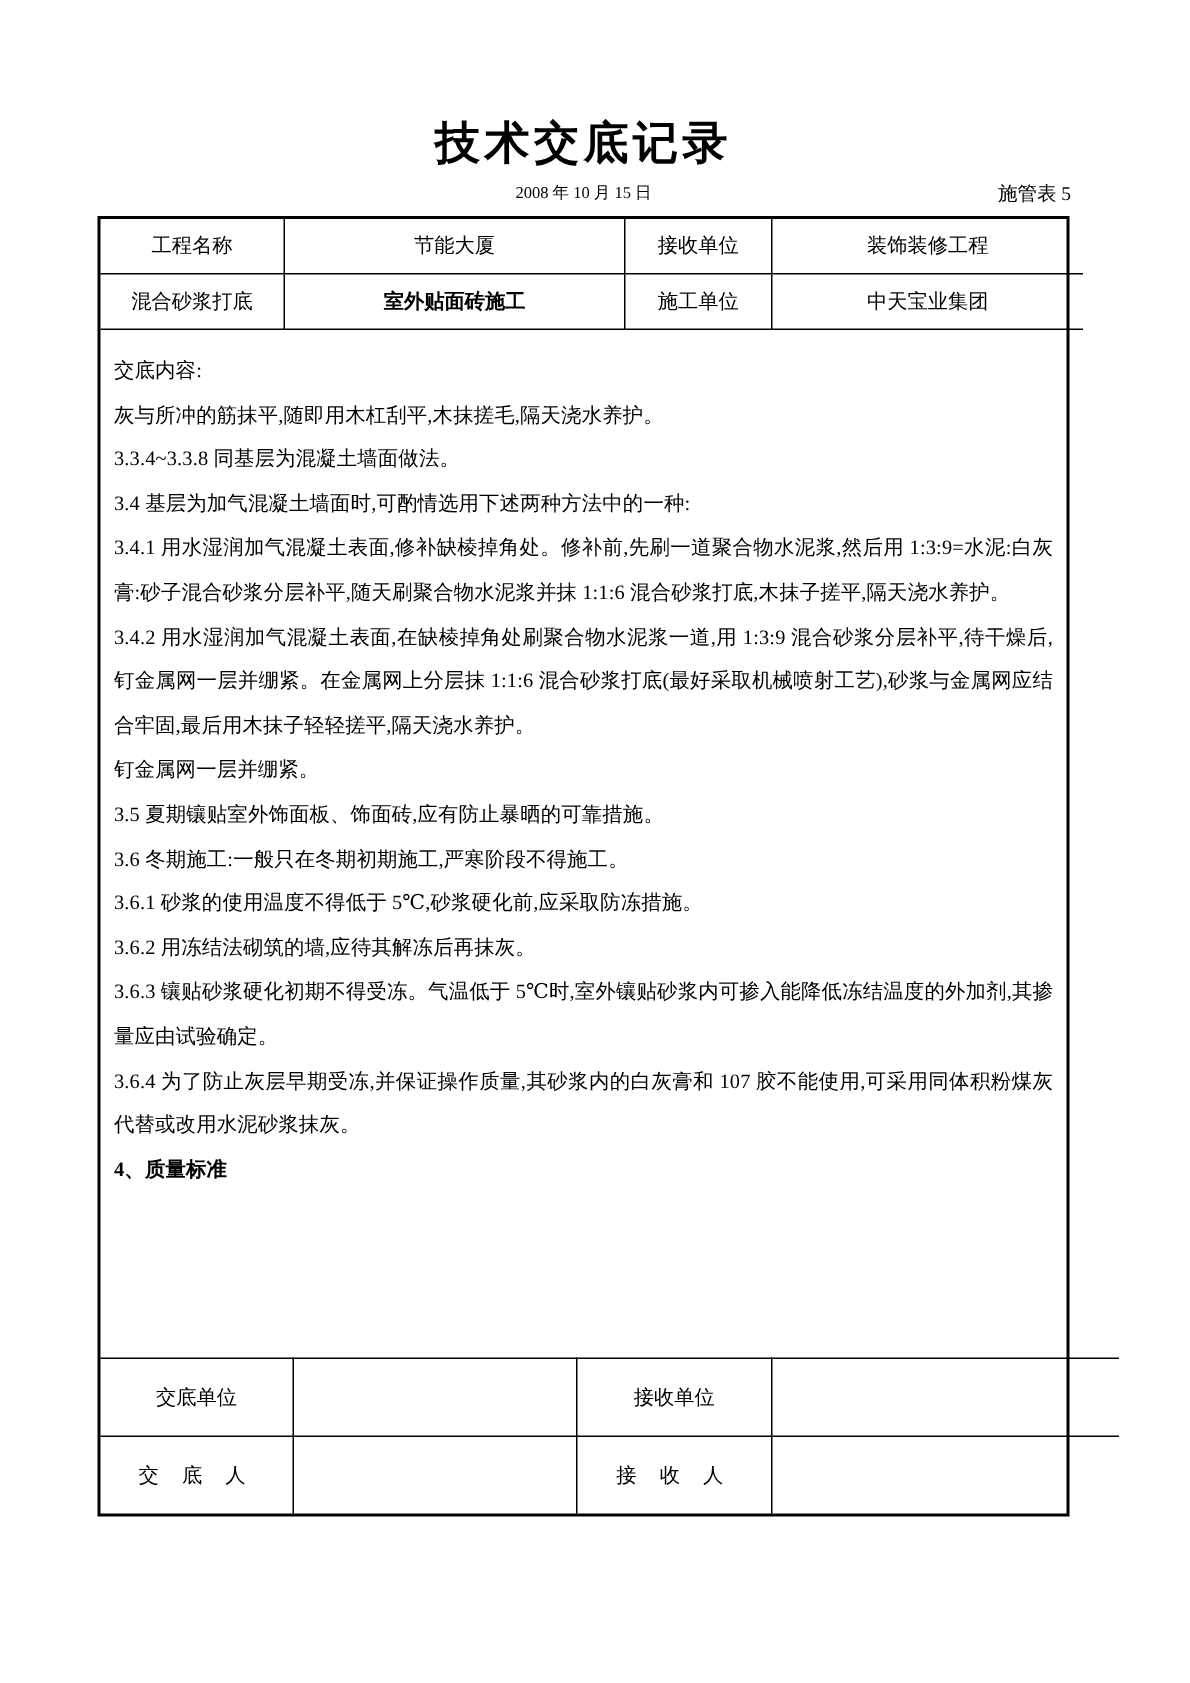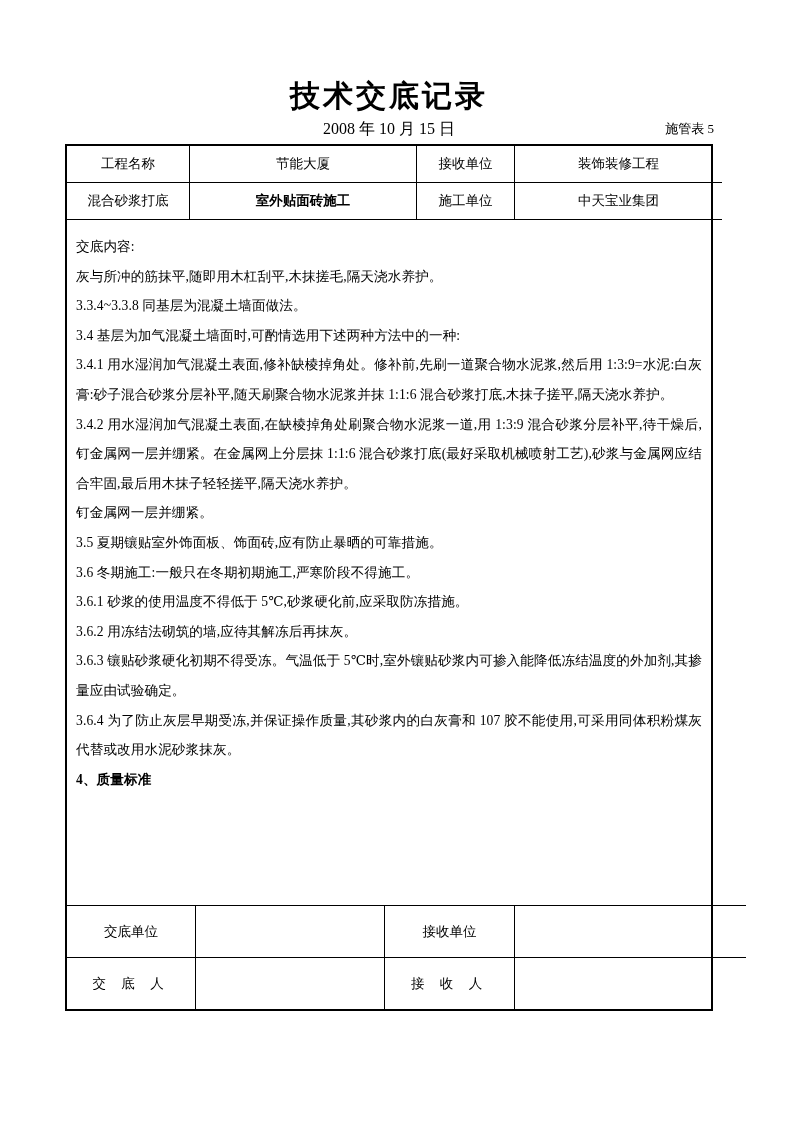--- a/index.html
+++ b/index.html
@@ -43,21 +43,21 @@
   .subtitle-row {
     position: relative;
     height: 20px;
     margin-top: 6px;
   }
   .doc-date {
     position: absolute;
     left: 0;
     right: 0;
     text-align: center;
-    font-size: 16px;
+    font-size: 11px;
     line-height: 18px;
   }
   .doc-formno {
     position: absolute;
     right: -1px;
     top: 0;
     font-size: 13px;
     line-height: 18px;
   }
 

